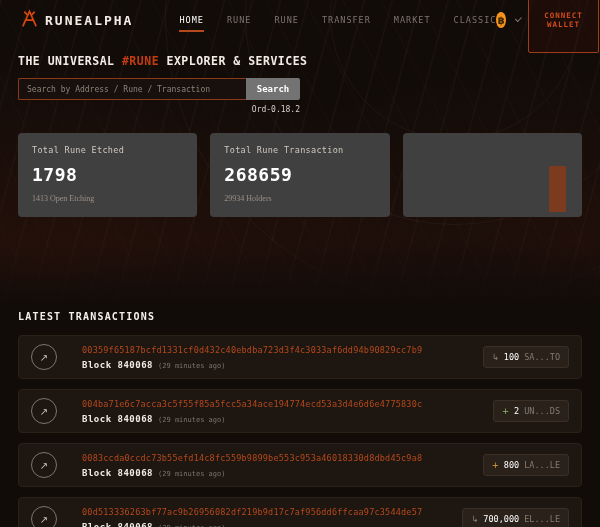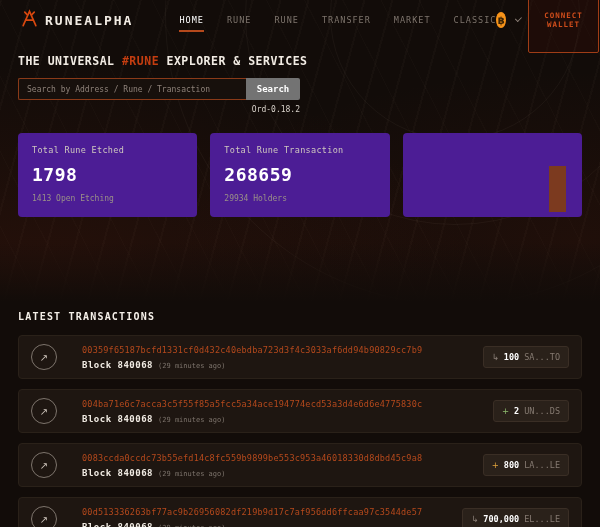--- a/index.html
+++ b/index.html
@@ -57,24 +57,24 @@
     color:#cfc6bd; font-family:"DejaVu Sans Mono", monospace; font-size:8px; padding:0 8px;
     outline:none; border-radius:2px 0 0 2px; }
   .search-input::placeholder { color:#8d8179; }
   .search-btn { width:54px; background:#737373; color:#ffffff; border:none;
     font-family:"DejaVu Sans Mono", monospace; font-size:9px; font-weight:bold;
     border-radius:0 2px 2px 0; cursor:pointer; }
   .version { width:282px; text-align:right; margin-top:5px; font-size:8px; color:#d8d2ca; }
 
   
   .stats { position:relative; z-index:2; display:flex; gap:13px; margin:19px 18px 0; }
-  .card { flex:1; background:#4c1d95; border-radius:4px; height:84px; padding:12px 14px; position:relative; }
+  .card { flex:1; background:#404040; border-radius:4px; height:84px; padding:12px 14px; position:relative; }
   .card-title { font-size:8.5px; color:#cfc7bf; letter-spacing:0.3px; }
   .card-value { font-size:18px; font-weight:bold; color:#ffffff; margin-top:9px; letter-spacing:0.5px; }
-  .card-sub { font-size:8px; color:#9a9088; margin-top:9px; }
+  .card-sub { font-size:8px; color:#9a9088; margin-top:9px;font-family:Liberation Serif, serif; }
   .daily-bar { position:absolute; right:16px; bottom:5px; width:17px; height:46px; background:#7c3a1f; }
 
   
   .tx-section { position:relative; z-index:2; margin:0 18px; }
   .tx-heading { margin-top:94px; font-size:10px; font-weight:bold; color:#f4efe8; letter-spacing:1.2px; }
   .tx-list { margin-top:13px; }
   .tx-row { height:44px; margin-bottom:10px; background:#1e1611; border:1px solid #2a2119;
     border-radius:4px; display:flex; align-items:center; padding:0 12px; cursor:pointer; }
   .tx-circle { width:26px; height:26px; flex:none; border:1px solid #7d746c; border-radius:50%;
     display:flex; align-items:center; justify-content:center; }
@@ -83,21 +83,21 @@
   .tx-hash { color:#b5491c; font-size:8.5px; letter-spacing:0.2px; white-space:nowrap; }
   .tx-meta { margin-top:5px; display:flex; align-items:flex-end; }
   .tx-block { font-size:9px; font-weight:bold; color:#f2ece4; letter-spacing:0.5px; }
   .tx-time { font-size:7px; color:#7d746c; margin-left:5px; }
   .tx-badge { margin-left:auto; flex:none; display:flex; align-items:center; gap:5px;
     background:#2a211a; border:1px solid #3a2e25; border-radius:3px; padding:5px 8px; font-size:8.5px; }
   .badge-symbol { font-family:"DejaVu Sans", sans-serif; }
   .sym-gray { color:#8d8179; }
   .sym-green { color:#8fbc6f; }
   .sym-orange { color:#e0a33c; }
-  .badge-amount { color:#ffffff; font-weight:bold; }
+  .badge-amount { color:#ffffff; font-weight:normal; }
   .badge-rune { color:#857a71; }
 </style>
 </head>
 <body>
 
 <div class="top-texture">
   <div class="ring ring-1"></div>
   <div class="ring ring-2"></div>
   <div class="ring ring-3"></div>
   <div class="fade-bottom"></div>

